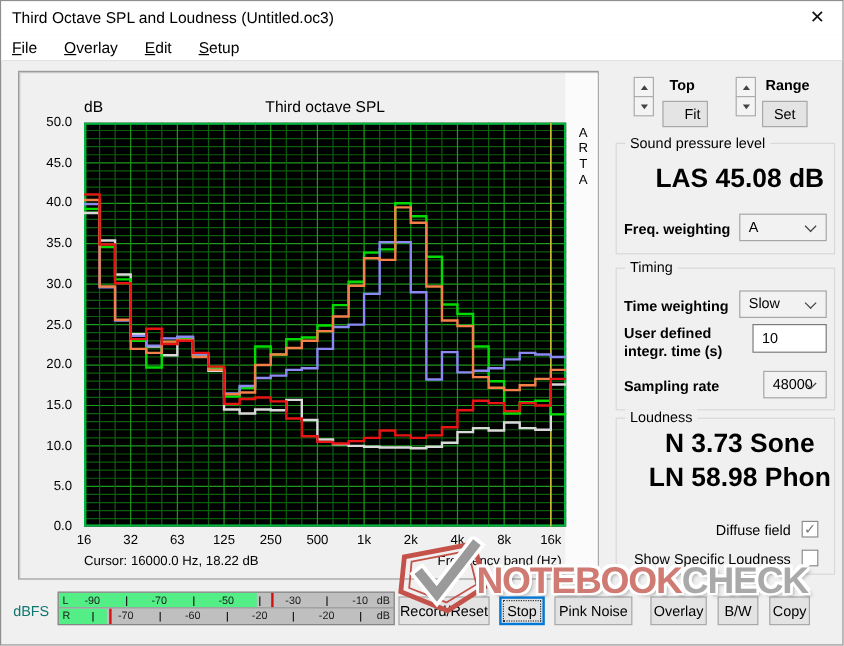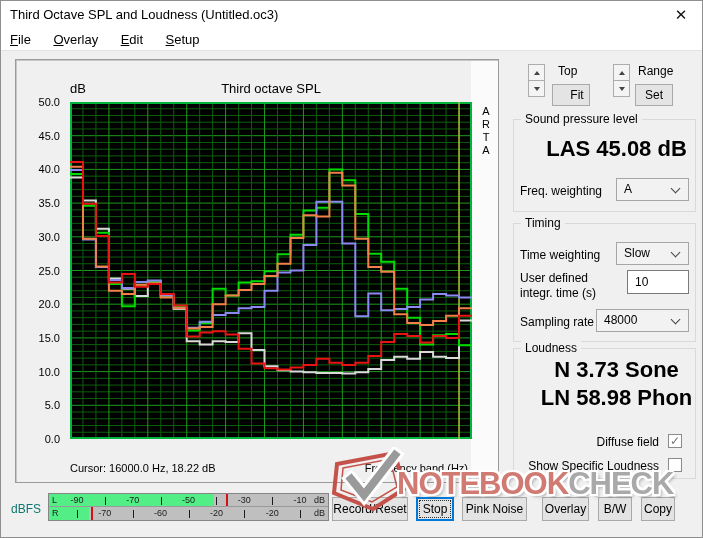--- a/index.html
+++ b/index.html
@@ -27,21 +27,21 @@
   .arta{position:absolute;left:463px;top:45px;width:14px;font-size:11px;line-height:13px;text-align:center;color:#000;white-space:pre-line;}
   .cursor-text{position:absolute;left:54px;top:402px;font-size:11px;color:#000;}
   .freqband-text{position:absolute;right:30px;top:402px;font-size:11px;color:#000;}
 
   
   .spin{position:absolute;width:17px;height:34px;}
   .spin-btn{width:17px;height:17px;background:#f4f4f4;border:1px solid #acacac;display:flex;align-items:center;justify-content:center;}
   .spin-btn + .spin-btn{margin-top:-1px;}
   .tri-up{width:0;height:0;border-left:3px solid transparent;border-right:3px solid transparent;border-bottom:4px solid #444;}
   .tri-dn{width:0;height:0;border-left:3px solid transparent;border-right:3px solid transparent;border-top:4px solid #444;}
-  .side-label{position:absolute;font-size:12px;color:#000;}
+  .side-label{position:absolute;font-size:12px;color:#000;font-weight:bold;}
   .win-btn{position:absolute;background:#e4e4e4;border:1px solid #a9a9a9;font-size:12px;text-align:center;color:#000;}
   .group{position:absolute;border:1px solid #d9d9d9;}
   .group-label{position:absolute;top:-8px;left:7px;background:#f0f0f0;padding:0 4px;font-size:12px;color:#000;}
   .big-val{position:absolute;left:12px;width:100%;text-align:center;font-size:22px;font-weight:bold;color:#000;letter-spacing:0;}
   .combo{position:absolute;background:#f2f2f2;border:1px solid #a6a6a6;font-size:12px;line-height:21px;padding-left:7px;color:#000;}
   .combo .chev{position:absolute;right:9px;top:6px;width:7px;height:7px;border-right:1.6px solid #444;border-bottom:1.6px solid #444;transform:rotate(45deg);}
   .text-input{position:absolute;background:#fff;border:1px solid #7a7a7a;font-size:12px;line-height:22px;padding-left:7px;color:#000;}
   .checkbox{position:absolute;width:14px;height:14px;background:#fff;border:1px solid #8a8a8a;font-size:12px;line-height:13px;text-align:center;color:#777;}
   .cb-label{position:absolute;font-size:12px;color:#000;text-align:right;}
 
@@ -184,20 +184,33 @@
         <span style="top: 67.4px;">40.0</span>
         <span style="top: 101.1px;">35.0</span>
         <span style="top: 134.8px;">30.0</span>
         <span style="top: 168.5px;">25.0</span>
         <span style="top: 202.2px;">20.0</span>
         <span style="top: 235.9px;">15.0</span>
         <span style="top: 269.6px;">10.0</span>
         <span style="top: 303.3px;">5.0</span>
         <span style="top: 337px;">0.0</span>
       </div>
+    <div class="x-axis" id="x-axis">
+        <span style="left: 0px;">16</span>
+        <span style="left: 38.9032px;">32</span>
+        <span style="left: 77.8065px;">63</span>
+        <span style="left: 116.71px;">125</span>
+        <span style="left: 155.613px;">250</span>
+        <span style="left: 194.516px;">500</span>
+        <span style="left: 233.419px;">1k</span>
+        <span style="left: 272.323px;">2k</span>
+        <span style="left: 311.226px;">4k</span>
+        <span style="left: 350.129px;">8k</span>
+        <span style="left: 389.032px;">16k</span>
+      </div>
     <div class="arta" id="arta">A
 R
 T
 A</div>
     <div class="cursor-text">Cursor: 16000.0 Hz, 18.22 dB</div>
     <div class="freqband-text">Frequency band (Hz)</div>
   </div>
 
   <div class="spin" style="left:527px;top:63px;">
     <div class="spin-btn">
@@ -235,21 +248,21 @@
     <div class="group-label">Timing</div>
     <div class="side-label" style="left:6px;top:24px;">Time weighting</div>
     <div class="combo" style="right:6px;top:18px;width:73px;height:23px;">
       <span>Slow</span>
       <span class="chev"></span>
     </div>
     <div class="side-label" style="left:6px;top:47px;">User defined</div>
     <div class="side-label" style="left:6px;top:62px;">integr. time (s)</div>
     <div class="text-input" style="right:6px;top:46px;width:62px;height:24px;">10</div>
     <div class="side-label" style="left:6px;top:91px;">Sampling rate</div>
-    <div class="combo" style="right:6px;top:85px;width:93px;height:23px;">
+    <div class="combo" style="right:6px;top:85px;width:53px;height:23px;">
       <span>48000</span>
       <span class="chev"></span>
     </div>
   </div>
 
   <div class="group" style="left:512px;top:347px;width:183px;height:131px;">
     <div class="group-label">Loudness</div>
     <div class="big-val" style="top:8px;">N 3.73 Sone</div>
     <div class="big-val" style="top:36px;">LN 58.98 Phon</div>
     <div class="cb-label" style="right:36px;top:86px;">Diffuse field</div>

